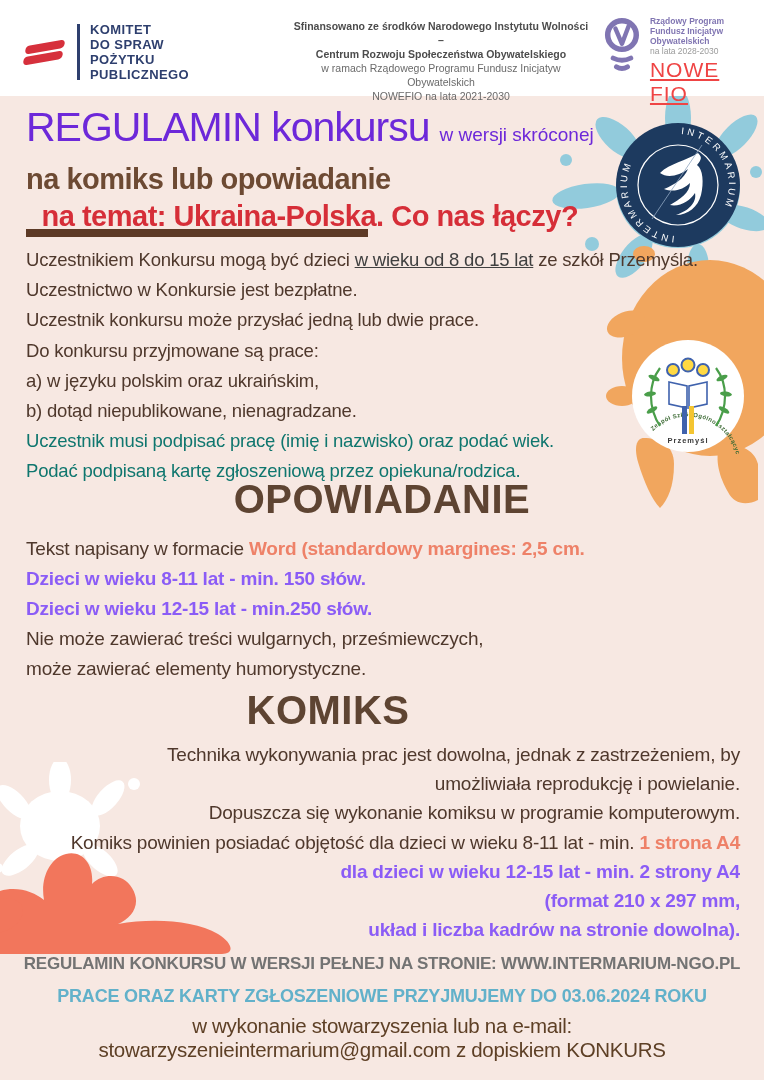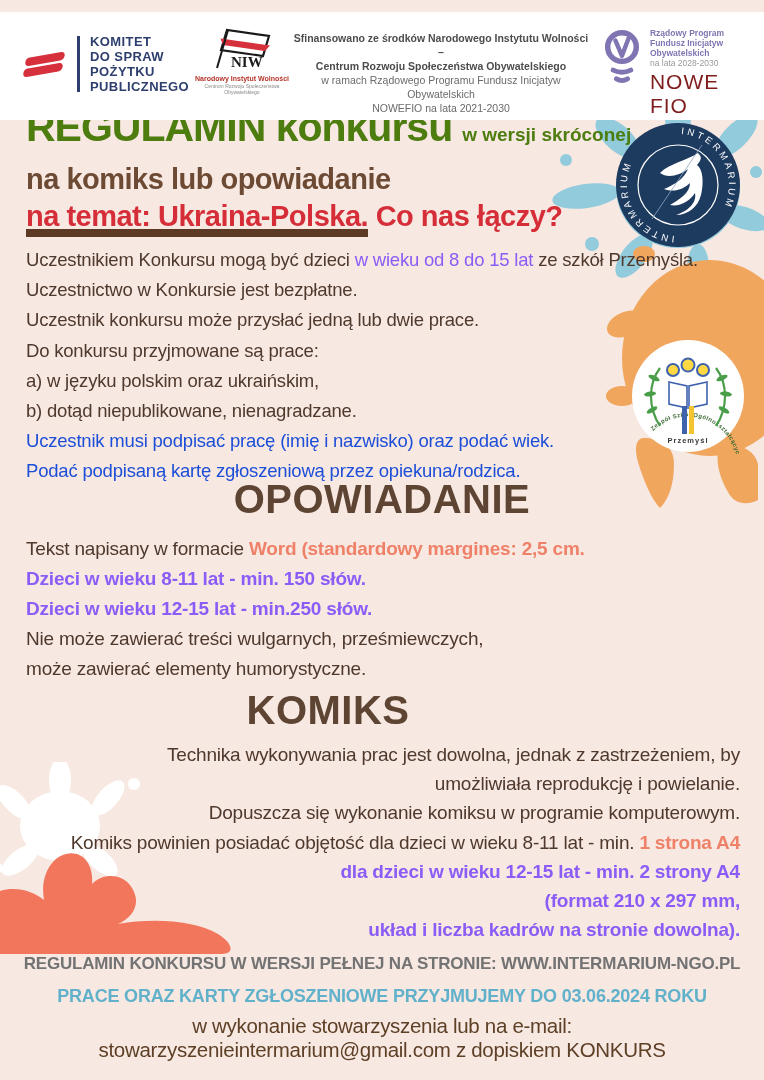--- a/index.html
+++ b/index.html
@@ -1,60 +1,60 @@
 <!DOCTYPE html>
 <html><head>
 <meta charset="utf-8">
 <style>
   * { margin:0; padding:0; box-sizing:border-box; }
   body { font-family:"Liberation Sans", sans-serif; }
   .page { position:relative; width:764px; height:1080px; background:#f7e8e2; overflow:hidden; }
 
   
-  .header { position:absolute; top:12px; left:0; width:764px; height:108px; background:#ffffff; z-index:5; }
+  .header { position:absolute; top:0; left:0; width:764px; height:96px; background:#ffffff; z-index:5; }
   .logo-komitet { position:absolute; left:22px; top:22px; display:flex; align-items:center; }
   .flag-squiggle { position:relative; width:46px; height:34px; margin-right:9px; }
   .flag-squiggle .band1, .flag-squiggle .band2 { position:absolute; width:40px; height:8px; background:#d6303c; border-radius:4px; transform:rotate(-10deg) skewX(-18deg); }
   .flag-squiggle .band1 { top:8px; left:3px; }
   .flag-squiggle .band2 { top:19px; left:1px; }
   .komitet-divider { width:3px; height:56px; background:#2e3f6e; margin-right:10px; }
   .komitet-text div { font-size:13px; font-weight:bold; color:#2e3f6e; line-height:15px; letter-spacing:0.4px; }
 
   .logo-niw { position:absolute; left:194px; top:14px; width:96px; text-align:center; }
   .niw-name { font-size:7px; font-weight:bold; color:#b5342b; margin-top:1px; }
   .niw-sub { font-size:5px; color:#8a8a8a; margin-top:1px; }
 
   .funding { position:absolute; left:292px; top:19px; width:298px; text-align:center; color:#6a6a6a; }
   .funding .b { font-size:10.5px; font-weight:bold; color:#4c4c4c; line-height:14px; }
   .funding .r { font-size:10.5px; line-height:14px; }
 
   .logo-nowefio { position:absolute; left:600px; top:16px; display:flex; align-items:flex-start; }
   .nowefio-text { margin-left:6px; }
   .nf-prog div { font-size:8.5px; font-weight:bold; color:#8075b2; line-height:10px; }
   .nf-years { font-size:8.5px; color:#9a9a9a; line-height:11px; }
-  .nf-name { font-size:21px; color:#7f1d1d; letter-spacing:1px; margin-top:1px; }
+  .nf-name { font-size:21px; color:#ef4444; letter-spacing:1px; margin-top:1px;text-decoration:underline; }
 
   
   .decor { position:absolute; z-index:1; }
   .logo-layer { position:absolute; z-index:2; }
 
   
   .content { position:absolute; z-index:3; }
 
   .title-block { left:26px; top:104px; }
-  .title-main { font-size:41px; font-weight:bold; color:#4d7c0f; letter-spacing:-1px; line-height:46px; }
+  .title-main { font-size:41px; font-weight:normal; color:#6d28d9; letter-spacing:-1px; line-height:46px; }
   .title-suffix { font-size:19px; letter-spacing:0; margin-left:10px; }
   .title-line2 { font-size:29px; font-weight:bold; color:#6d4a33; letter-spacing:-0.5px; line-height:33px; margin-top:5px; }
-  .title-line3 { font-size:29px; font-weight:bold; color:#d62e38; letter-spacing:-0.5px; line-height:33px; margin-top:4px; }
+  .title-line3 { font-size:29px; font-weight:bold; color:#d62e38; letter-spacing:-0.5px; line-height:33px; margin-top:4px;text-align:center; }
 
   .divider-bar { left:26px; top:229px; width:342px; height:8px; background:#5d3a26; }
 
   .rules { left:26px; top:245px; width:714px; font-size:18.5px; color:#4f382c; line-height:30.2px; letter-spacing:-0.2px; }
-  .hl-teal { color:#8b5cf6; }
-  .teal-line { color:#1d4ed8; }
+  .hl-teal { color:#404040;text-decoration:underline; }
+  .teal-line { color:#0f766e; }
 
   .story-heading { left:0; top:477px; width:764px; text-align:center; font-size:40px; font-weight:bold; color:#5e4432; letter-spacing:0.5px; }
   .story { left:26px; top:534px; width:714px; font-size:19px; color:#4f382c; line-height:30px; letter-spacing:-0.2px; }
   .hl-salmon { color:#ee8168; }
   .salmon-line { color:#8b5cf6; font-weight:bold; }
 
   .comic-heading { left:0; top:688px; width:656px; text-align:center; font-size:40px; font-weight:bold; color:#5e4432; letter-spacing:0.5px; }
   .comic { left:20px; top:740px; width:720px; text-align:right; font-size:19px; color:#4f382c; line-height:29.2px; letter-spacing:-0.2px; }
 
   .footer-line { left:0; width:764px; text-align:center; }
@@ -178,30 +178,20 @@
       </div>
       <div class="komitet-divider"></div>
       <div class="komitet-text">
         <div>KOMITET</div>
         <div>DO SPRAW</div>
         <div>POŻYTKU</div>
         <div>PUBLICZNEGO</div>
       </div>
     </div>
 
-    <div class="logo-niw">
-      <svg width="70" height="44" viewBox="0 0 70 44">
-        <path d="M 14,24 L 20,4 L 62,10 L 56,30 Z" fill="#ffffff" stroke="#1a1a1a" stroke-width="2.2"></path>
-        <path d="M 11.5,17.5 L 61,24.5 L 56,30 L 14,24 Z" fill="#d6303c" transform="translate(2,-5)"></path>
-        <line x1="10" y1="42" x2="21" y2="4" stroke="#1a1a1a" stroke-width="2"></line>
-        <text x="24" y="41" font-size="15" font-weight="bold" fill="#1a1a1a" font-family="Liberation Serif, serif">NIW</text>
-      </svg>
-      <div class="niw-name">Narodowy Instytut Wolności</div>
-      <div class="niw-sub">Centrum Rozwoju Społeczeństwa Obywatelskiego</div>
-    </div>
 
     <div class="funding">
       <div class="b">Sfinansowano ze środków Narodowego Instytutu Wolności –</div>
       <div class="b">Centrum Rozwoju Społeczeństwa Obywatelskiego</div>
       <div class="r">w ramach Rządowego Programu Fundusz Inicjatyw Obywatelskich</div>
       <div class="r">NOWEFIO na lata 2021-2030</div>
     </div>
 
     <div class="logo-nowefio">
       <svg width="44" height="60" viewBox="0 0 40 54">

